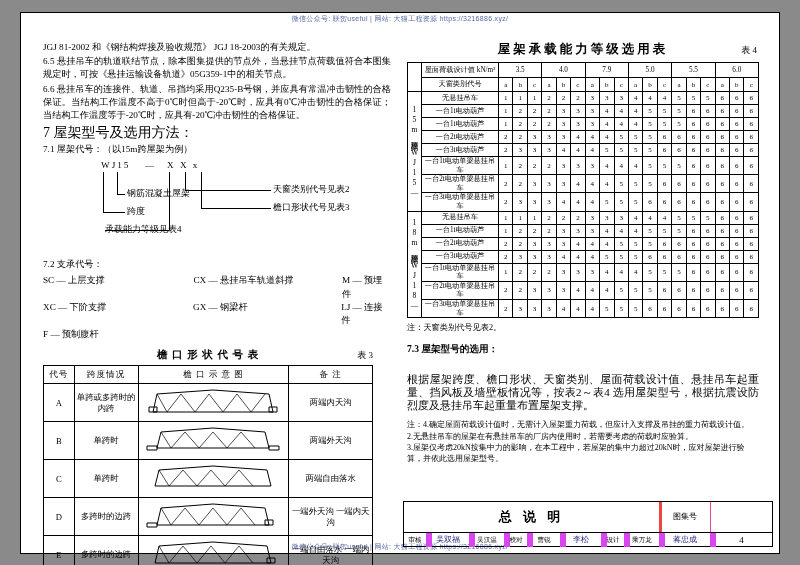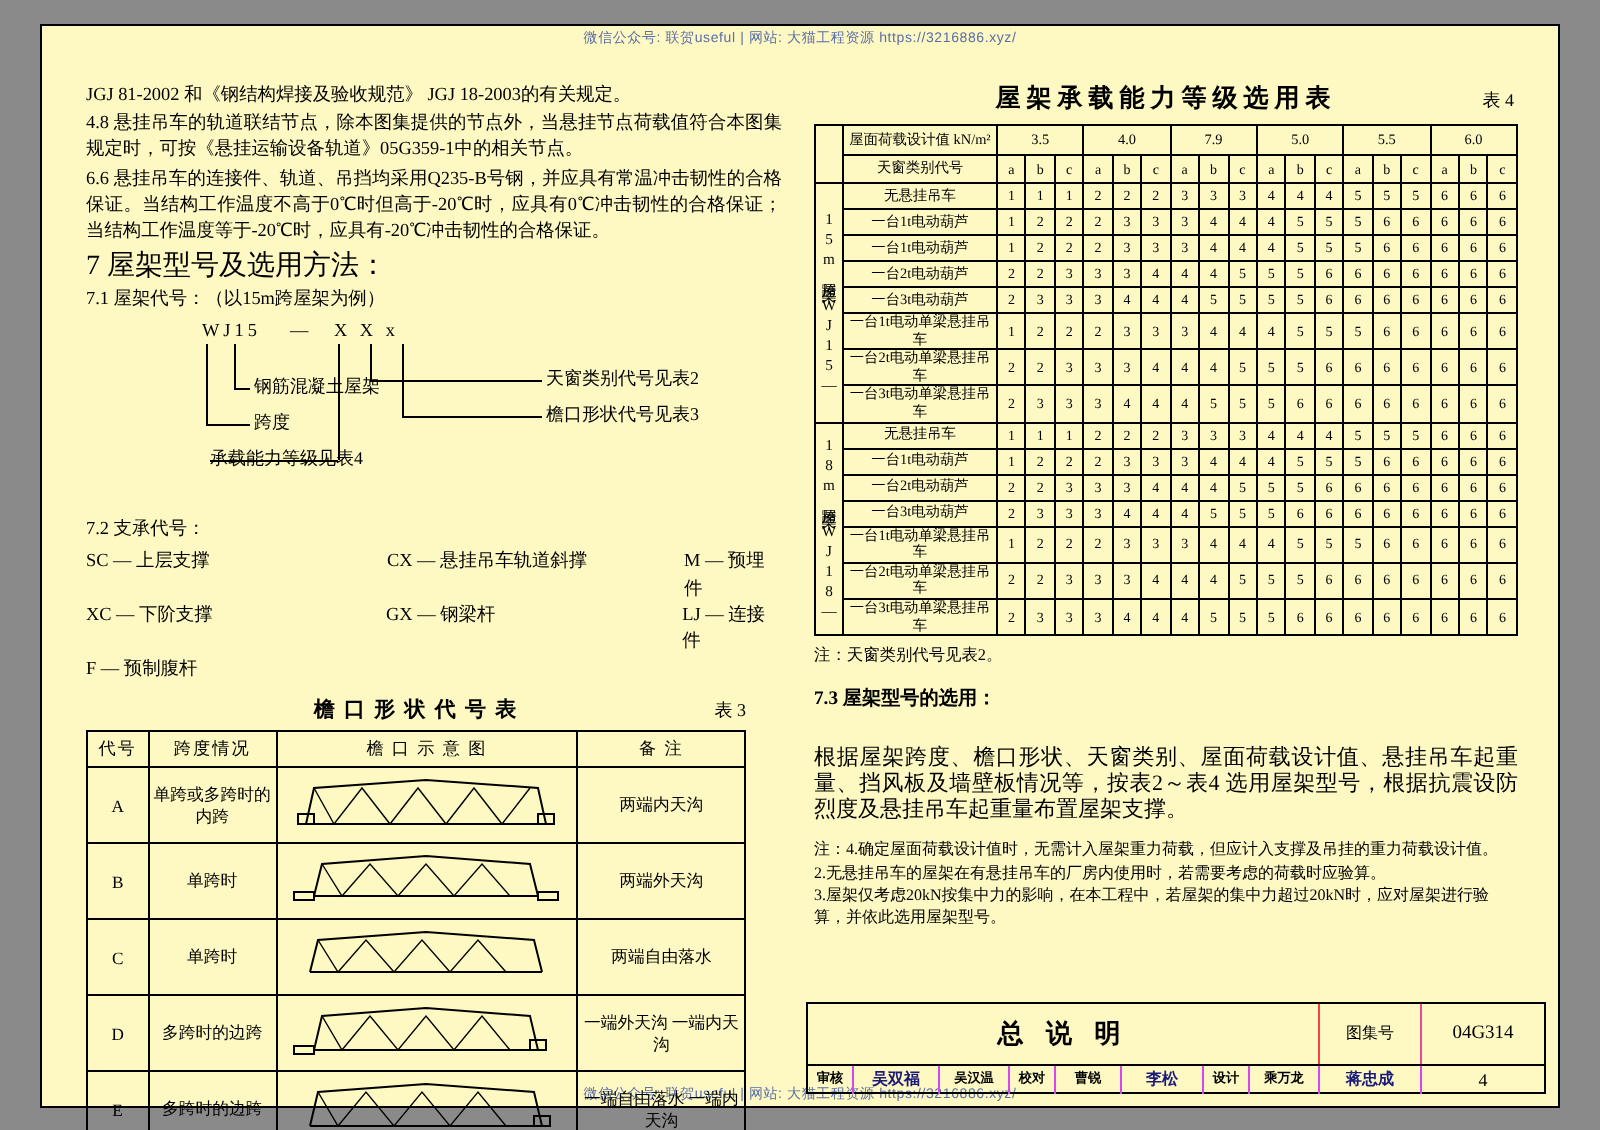--- a/index.html
+++ b/index.html
@@ -3,21 +3,21 @@
 <meta charset="utf-8">
 <style>
   html,body{margin:0;padding:0;}
   body{
     width:800px;height:565px;background:#8a8a8a;
     font-family:"Liberation Serif",serif;
     -webkit-font-smoothing:antialiased;
   }
   .page{
     position:absolute;left:20px;top:12px;width:760px;height:542px;
-    background:#fef9c3;border:1px solid #000;box-sizing:border-box;
+    background:#ffffff;border:1px solid #000;box-sizing:border-box;
   }
   .wm{
     position:absolute;left:0;right:0;text-align:center;
     font-family:"Liberation Sans",sans-serif;font-size:7px;color:#5a6ea8;
     letter-spacing:.3px;
   }
   .wm.top{top:1px;}
   .wm.bot{bottom:1px;}
 
   .inner{position:absolute;left:8px;top:10px;width:744px;height:520px;}
@@ -69,41 +69,41 @@
   .vert{writing-mode:vertical-rl;text-orientation:upright;letter-spacing:1px;line-height:12px;}
 
   .note{font-size:8.2px;margin-top:4px;line-height:11.5px;}
   .h73{font-size:9.6px;font-weight:bold;margin-top:9px;}
   .p73{font-size:11px;line-height:13.2px;text-align:justify;margin-top:17px;}
   .notes2{font-size:8px;line-height:11.4px;margin-top:7px;}
 
   
   .tb{position:absolute;left:374px;top:478px;width:370px;height:46px;border:1px solid #000;box-sizing:border-box;}
   .tb .row1{position:relative;height:30px;border-bottom:1px solid #000;}
-  .tb .tname{position:absolute;left:0;top:0;width:255px;height:100%;line-height:30px;text-align:center;font-size:13px;font-weight:bold;letter-spacing:4px;border-right:1px solid #ef4444;}
+  .tb .tname{position:absolute;left:0;top:0;width:255px;height:100%;line-height:30px;text-align:center;font-size:13px;font-weight:bold;letter-spacing:4px;border-right:3px solid #ef4444;}
   .tb .tnolbl{position:absolute;left:256px;top:0;width:50px;height:100%;line-height:30px;text-align:center;font-size:8px;border-right:1px solid #ec4899;}
   .tb .tno{position:absolute;left:307px;top:0;right:0;height:100%;line-height:30px;text-align:center;font-size:9.5px;}
   .tb .row2{position:relative;height:14px;}
-  .tb .cell{position:absolute;top:0;height:100%;line-height:14px;font-size:6.6px;text-align:center;border-right:1px solid #d946ef;overflow:hidden;font-weight:bold;}
+  .tb .cell{position:absolute;top:0;height:100%;line-height:14px;font-size:6.6px;text-align:center;border-right:6px solid #d946ef;overflow:hidden;}
   .tb .sig{font-family:"Liberation Serif",serif;color:#1a1a7a;font-size:8px;}
   .tb .pg{position:absolute;left:307px;top:0;right:0;height:100%;line-height:14px;text-align:center;font-size:9px;}
 </style>
 </head>
 <body>
 
 <div class="page">
 
   <div class="wm top">微信公众号: 联贺useful  |  网站: 大猫工程资源  https://3216886.xyz/</div>
   <div class="wm bot">微信公众号: 联贺useful  |  网站: 大猫工程资源  https://3216886.xyz/</div>
 
   <div class="inner">
 
     <div class="left">
       <div class="ln">JGJ 81-2002 和《钢结构焊接及验收规范》 JGJ 18-2003的有关规定。</div>
-      <div class="ln">4.8 悬挂吊车的轨道联结节点，除本图集提供的节点外，当悬挂节点荷载值符合本图集规定时，可按《悬挂运输设备轨道》05G359-1中的相关节点。</div>
+      <div class="ln">6.5 悬挂吊车的轨道联结节点，除本图集提供的节点外，当悬挂节点荷载值符合本图集规定时，可按《悬挂运输设备轨道》05G359-1中的相关节点。</div>
       <div class="ln">6.6 悬挂吊车的连接件、轨道、吊挡均采用Q235-B号钢，并应具有常温冲击韧性的合格保证。当结构工作温度不高于0℃时但高于-20℃时，应具有0℃冲击韧性的合格保证；当结构工作温度等于-20℃时，应具有-20℃冲击韧性的合格保证。</div>
 
       <div class="h7">7 屋架型号及选用方法：</div>
       <div class="sub">7.1 屋架代号：（以15m跨屋架为例）</div>
 
       <div class="diagram">
         <div class="dg-code" style="left:58px;">WJ15</div>
         <div class="dg-code" style="left:102px;letter-spacing:0;">—</div>
         <div class="dg-code" style="left:124px;">X  X  x</div>
 
@@ -601,21 +601,20 @@
         <div>注：4.确定屋面荷载设计值时，无需计入屋架重力荷载，但应计入支撑及吊挂的重力荷载设计值。</div>
         <div>    2.无悬挂吊车的屋架在有悬挂吊车的厂房内使用时，若需要考虑的荷载时应验算。</div>
         <div>    3.屋架仅考虑20kN按集中力的影响，在本工程中，若屋架的集中力超过20kN时，应对屋架进行验算，并依此选用屋架型号。</div>
       </div>
     </div>
 
     <div class="tb">
       <div class="row1">
         <div class="tname">总  说  明</div>
         <div class="tnolbl">图集号</div>
-        <div class="tno">04G314</div>
       </div>
       <div class="row2">
         <div class="cell" style="left:0;width:22px;">审核</div>
         <div class="cell sig" style="left:23px;width:42px;">吴双福</div>
         <div class="cell" style="left:66px;width:34px;">吴汉温</div>
         <div class="cell" style="left:101px;width:22px;">校对</div>
         <div class="cell" style="left:124px;width:32px;">曹锐</div>
         <div class="cell sig" style="left:157px;width:40px;">李松</div>
         <div class="cell" style="left:198px;width:22px;">设计</div>
         <div class="cell" style="left:221px;width:34px;">乘万龙</div>

